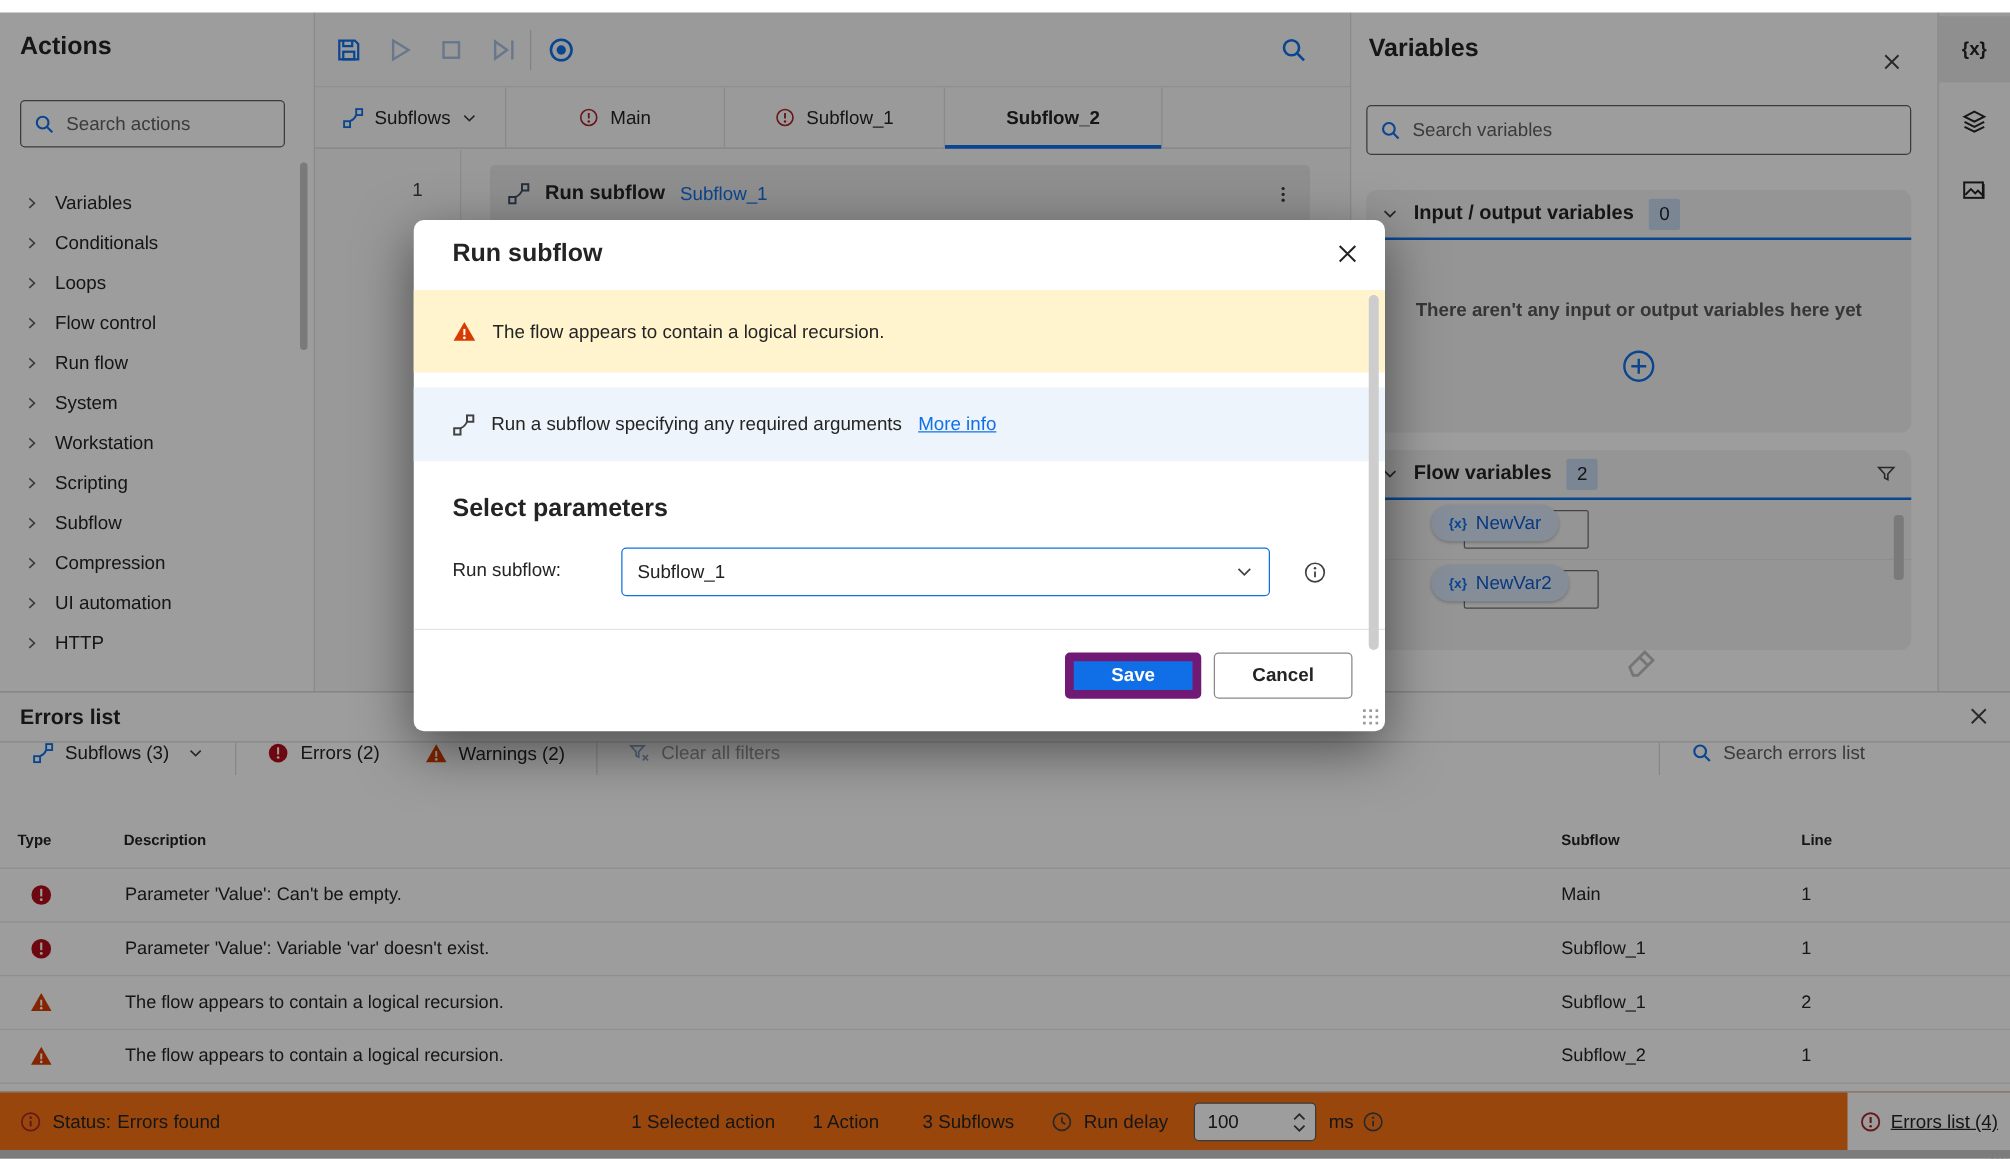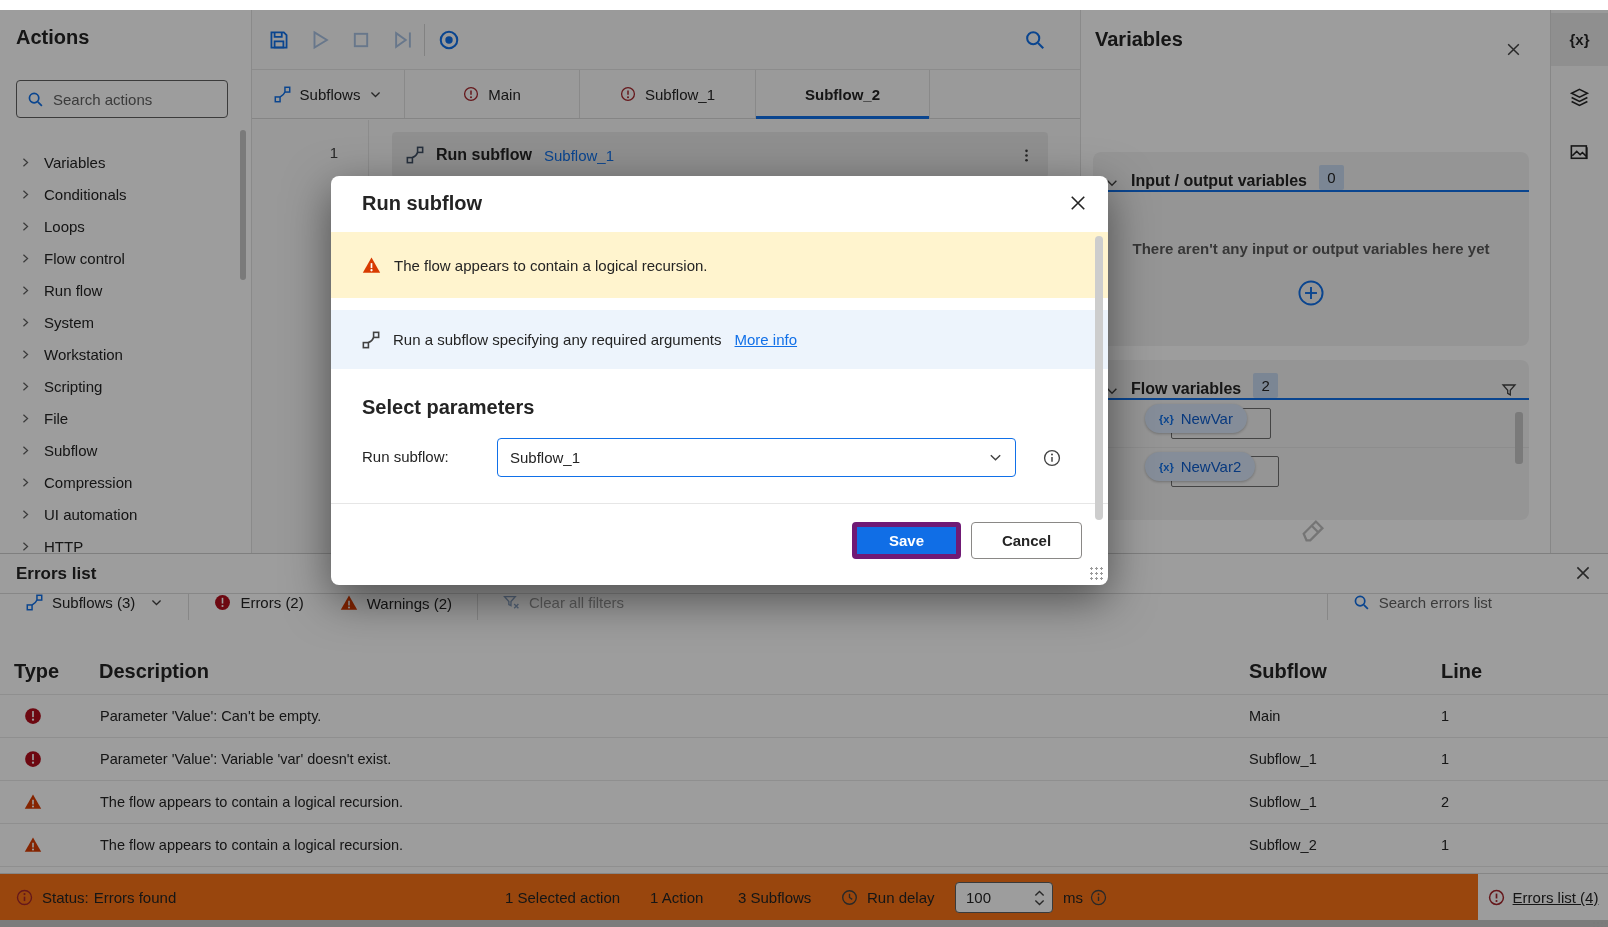--- a/index.html
+++ b/index.html
@@ -40,21 +40,21 @@
   .row-num{position:absolute;left:62px;top:24px;width:40px;text-align:center;color:#424242}
   .action-row{position:absolute;left:140px;top:12px;width:656px;height:46px;background:#e9e9e9;border-radius:4px;display:flex;align-items:center;padding:0 14px;gap:12px}
   .action-row .ttl{font-size:16px;font-weight:700;color:#242424}
   .action-row .arg{color:var(--accent)}
   .kebab{margin-left:auto;color:#3d3d3d}
 
   
   .vars-panel{position:absolute;left:1080px;top:10px;width:470px;height:543px;background:#fff;border-left:1px solid #e0e0e0;padding-left:14px}
   .vars-close{position:absolute;top:31px;right:28px;color:#424242;cursor:pointer}
   .vcard{position:absolute;left:12px;width:436px;background:#f3f3f3;border-radius:8px}
-  .vcard-head{display:flex;align-items:flex-end;height:40px;padding:0 12px;gap:12px;border-bottom:2px solid var(--accent)}
+  .vcard-head{display:flex;align-items:center;height:40px;padding:0 12px;gap:12px;border-bottom:2px solid var(--accent)}
   .vcard-head .htxt{font-size:16px;font-weight:700}
   .badge{min-width:25px;height:25px;background:#c8daf0;border-radius:2px;display:flex;align-items:center;justify-content:center;font-size:15px}
   .empty-txt{color:#595959;font-weight:700;text-align:center;margin-top:48px}
   .addbtn{margin:22px auto 0;width:28px;height:28px;color:var(--accent);cursor:pointer}
   .var-row{position:relative;height:47px}
   .var-row + .var-row{border-top:1px solid #e6e6e6}
   .var-box{position:absolute;left:78px;top:8px;width:100px;height:31px;border:1px solid #6f6f6f;border-radius:2px;background:transparent}
   .var-pill{position:absolute;left:52px;top:4px;height:29px;display:flex;align-items:center;gap:7px;background:#d8e6f8;border-radius:15px;padding:0 14px;box-shadow:0 1px 3px rgba(0,0,0,.25)}
   .var-pill .vx{color:var(--accent);font-size:11px;font-weight:700}
   .var-pill .vn{color:#0e5ccc;font-size:15px}
@@ -68,21 +68,21 @@
   
   .errors-panel{position:absolute;left:0;top:553px;width:1608px;height:320px;background:#fff;border-top:1px solid #cfcfcf}
   .ep-titlerow{position:relative;height:40px;border-bottom:1px solid #dcdcdc;display:flex;align-items:center;padding-left:16px}
   .ep-title{font-size:17px;font-weight:700}
   .ep-close{position:absolute;right:16px;top:10px;color:#424242;cursor:pointer}
   .ep-filters{display:flex;align-items:flex-start;height:55px;padding-left:26px}
   .fgroup{display:flex;align-items:center;gap:9px;cursor:pointer}
   .fdiv{width:1px;height:26px;background:#dcdcdc;margin:0 25px}
   .muted{color:#9a9a9a}
   .ep-grid{display:grid;grid-template-columns:85px 1150px 192px 1fr;align-items:center;padding-left:14px}
-  .ep-head{height:46px;font-weight:700;font-size:20px;border-bottom:1px solid #e9e9e9}
+  .ep-head{height:46px;font-weight:700;font-size:12px;border-bottom:1px solid #e9e9e9}
   .ep-row{height:43px;font-size:14.5px;border-bottom:1px solid #e9e9e9}
   .ep-row .ticon{margin-left:10px}
   .ep-row .desc{padding-left:1px}
 
   
   .statusbar{position:absolute;left:0;top:873px;width:1608px;height:47px;background:#f97316;border-top:1px solid #dadada}
   .sb-item{position:absolute;top:0;height:47px;display:flex;align-items:center;gap:9px}
   .spin{position:absolute;left:955px;top:8px;width:98px;height:31px;border:1px solid #5f5f5f;border-radius:4px;background:#fff;display:flex;align-items:center}
   .spin input{width:58px;border:none;outline:none;padding-left:10px;font-size:15px;font-family:"Liberation Sans",sans-serif;background:transparent;color:#242424}
   .spin .steps{margin-left:auto;display:flex;flex-direction:column;align-items:center;justify-content:center;gap:2px;padding-right:7px;color:#424242;cursor:pointer}
@@ -100,21 +100,21 @@
   .m-banner{position:absolute;left:0;top:56px;width:100%;height:66px;background:var(--banner-bg);display:flex;align-items:center;gap:13px;padding-left:31px}
   .m-info{position:absolute;left:0;top:134px;width:100%;height:59px;background:var(--info-bg);display:flex;align-items:center;gap:13px;padding-left:31px}
   .m-link{color:var(--accent);text-decoration:underline;cursor:pointer}
   .m-section{position:absolute;left:31px;top:220px;font-size:20px;font-weight:700}
   .m-fieldlabel{position:absolute;left:31px;top:272px}
   .combo{position:absolute;left:166px;top:262px;width:519px;height:39px;border:1.5px solid var(--accent);border-radius:4px;background:#fff;display:flex;align-items:center;padding:0 12px;cursor:pointer}
   .combo .chev{margin-left:auto;color:#424242}
   .m-infoicon{position:absolute;left:712px;top:273px;color:#424242}
   .m-divider{position:absolute;left:0;top:327px;width:100%;height:1px;background:#e6e6e6}
   .btn{display:flex;align-items:center;justify-content:center;font-size:15px;font-weight:700;border-radius:4px;cursor:pointer;font-family:"Liberation Sans",sans-serif}
-  .btn-primary{position:absolute;left:521px;top:346px;width:109px;height:37px;background:#106ee6;color:#fff;border:5px solid #701a75}
+  .btn-primary{position:absolute;left:521px;top:346px;width:109px;height:37px;background:#106ee6;color:#fff;border:7px solid #701a75}
   .btn-secondary{position:absolute;left:640px;top:346px;width:111px;height:37px;background:#fff;color:#242424;border:1px solid #8a8886}
   .m-scroll{position:absolute;right:5px;top:60px;width:8px;height:284px;background:#cdcdcd;border-radius:4px}
   .m-grip{position:absolute;right:4px;bottom:4px;width:15px;height:15px;
           background-image:radial-gradient(#9a9a9a 1px, transparent 1.2px);background-size:5px 5px;cursor:nwse-resize}
 </style>
 </head>
 <body>
 
 <div class="app">
 
@@ -186,28 +186,20 @@
           </span>
           <span>Workstation</span>
         </div>
       <div class="cat-item">
           <span class="chev">
             <svg width="11" height="11" viewBox="0 0 16 16" fill="none" stroke="currentColor" stroke-width="1.8">
               <path d="M5 2.5l6 5.5-6 5.5"></path>
             </svg>
           </span>
           <span>Scripting</span>
-        </div>
-      <div class="cat-item">
-          <span class="chev">
-            <svg width="11" height="11" viewBox="0 0 16 16" fill="none" stroke="currentColor" stroke-width="1.8">
-              <path d="M5 2.5l6 5.5-6 5.5"></path>
-            </svg>
-          </span>
-          <span>File</span>
         </div>
       <div class="cat-item">
           <span class="chev">
             <svg width="11" height="11" viewBox="0 0 16 16" fill="none" stroke="currentColor" stroke-width="1.8">
               <path d="M5 2.5l6 5.5-6 5.5"></path>
             </svg>
           </span>
           <span>Subflow</span>
         </div>
       <div class="cat-item">
@@ -343,20 +335,29 @@
     </div>
   </div>
 
   <div class="vars-panel">
     <div class="panel-title abs" style="left:14px;top:18px">Variables</div>
     <span class="vars-close">
       <svg width="17" height="17" viewBox="0 0 16 16" fill="none" stroke="currentColor" stroke-width="1.4">
           <path d="M3 3l10 10M13 3L3 13"></path>
         </svg>
     </span>
+    <div class="searchbox abs" style="left:12px;top:74px;width:436px;height:40px">
+      <span style="color:var(--accent)">
+        <svg width="17" height="17" viewBox="0 0 16 16" fill="none" stroke="currentColor" stroke-width="1.6">
+            <circle cx="6.7" cy="6.7" r="4.4"></circle>
+            <line x1="10.2" y1="10.2" x2="14" y2="14"></line>
+          </svg>
+      </span>
+      <input placeholder="Search variables" style="">
+    </div>
 
     <div class="vcard" style="top:142px;height:194px">
       <div class="vcard-head">
         <span style="color:#424242">
           <svg width="14" height="14" viewBox="0 0 16 16" fill="none" stroke="currentColor" stroke-width="1.6">
               <path d="M3 5.5l5 5 5-5"></path>
             </svg>
         </span>
         <span class="htxt">Input / output variables</span>
         <span class="badge">0</span>

